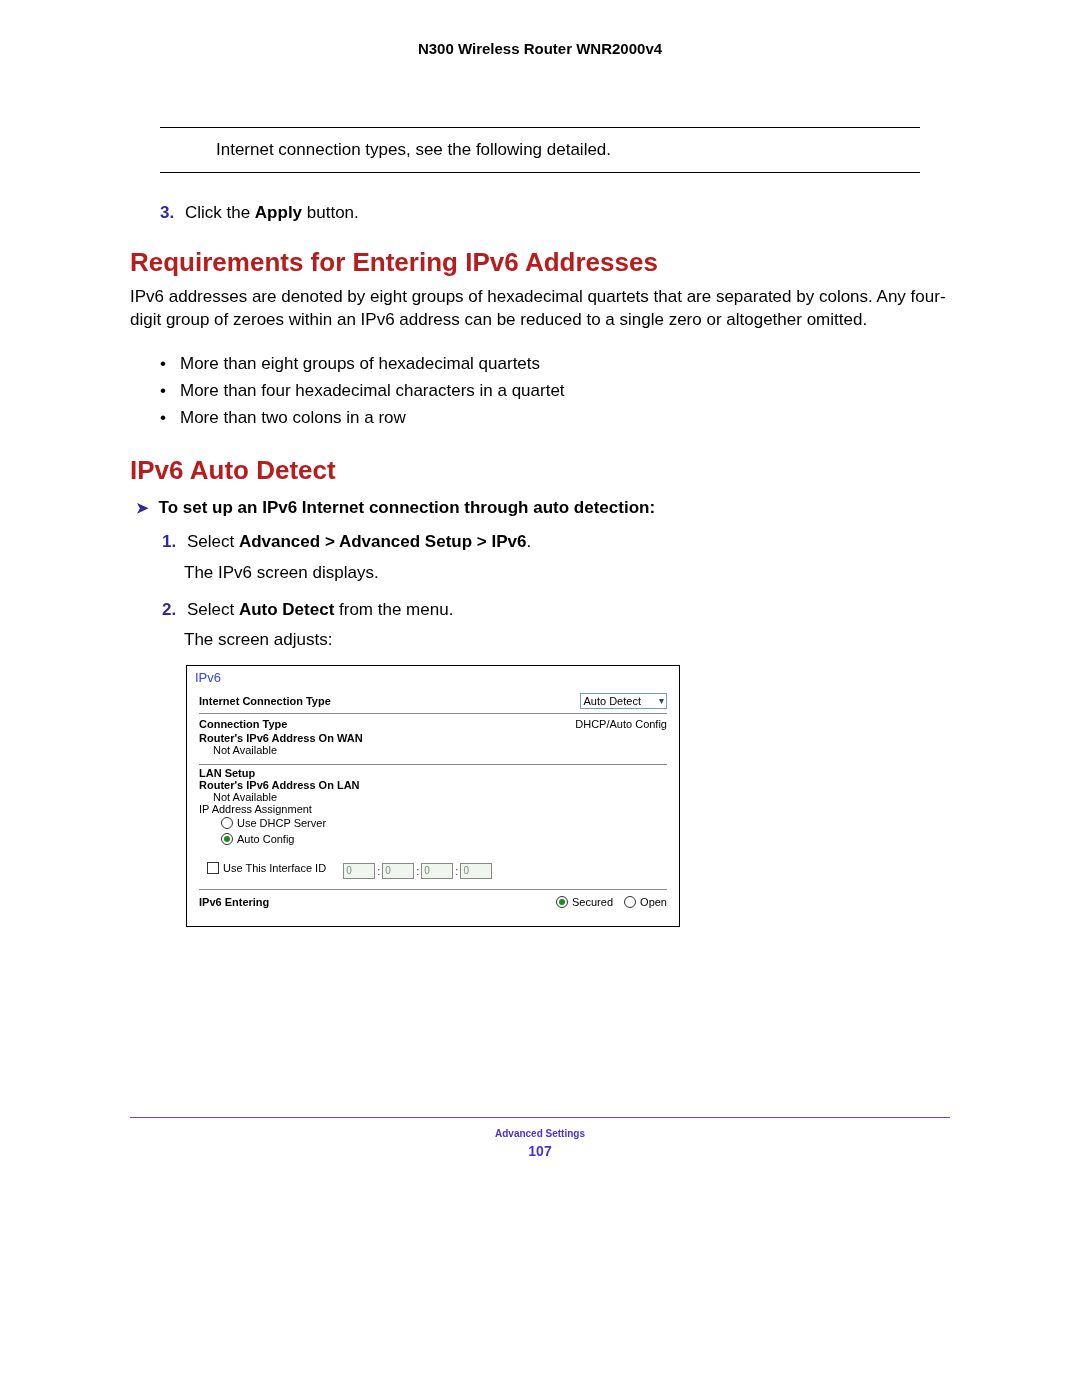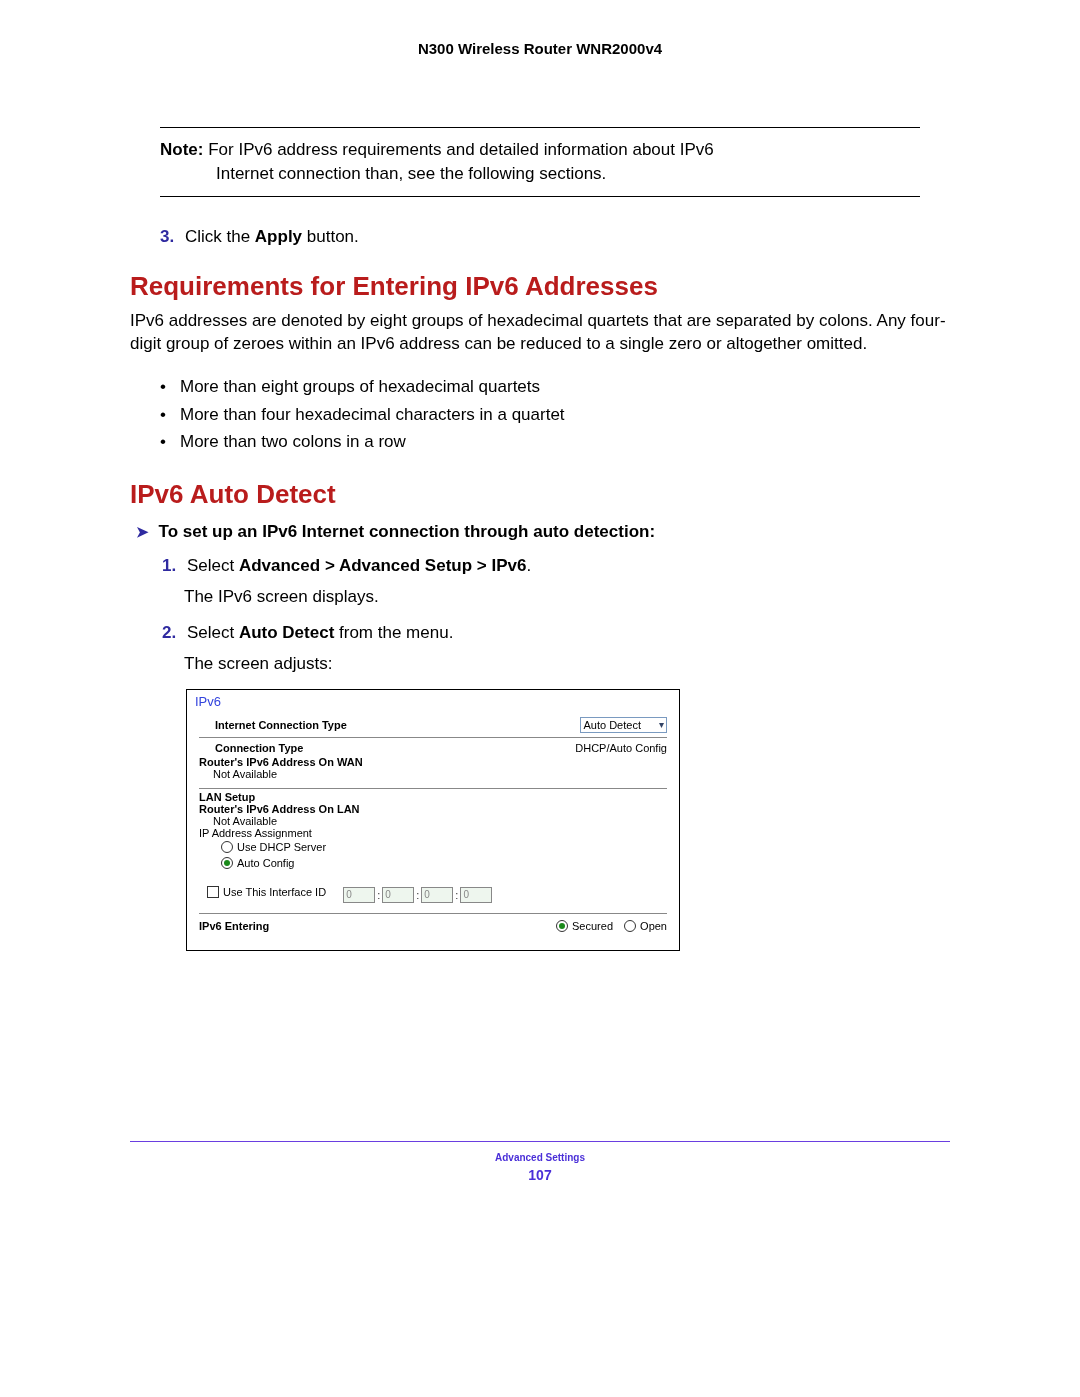--- a/index.html
+++ b/index.html
@@ -99,21 +99,21 @@
   .pillbtn.blue { background: linear-gradient(#4a55e8,#2020b0); }
   .pillbtn.green { background: linear-gradient(#55d040,#2aa020); padding-right:20px; position:relative;}
   .pillbtn .x { margin-right:6px; font-weight:bold;}
   .pillbtn.green::after{
     content:"▸"; position:absolute; right:8px; top:3px; font-size:10px;
   }
   .section {
     padding: 6px 12px;
   }
   .hr { border-top:1px solid #888; margin:2px 0;}
-  .row2 { display:flex; justify-content:space-between; align-items:center; padding:2px 0;margin-left:16px;}
+  .row2 { display:flex; justify-content:space-between; align-items:center; padding:2px 0;}
   .lbl { font-weight:bold; }
   .sel {
     font-size:11px; border:1px solid #7a9ac0; background:#fff; padding:1px 2px;
     display:inline-flex; align-items:center; gap:18px;
   }
   .sel .caret { color:#346; font-size:10px;}
   .indent1 { padding-left:14px;}
   .radio, .checkbox {
     display:inline-block; width:10px; height:10px; border:1px solid #333; margin-right:4px; vertical-align:middle;
   }
@@ -138,25 +138,21 @@
   .footer-label { color:#4a2fd8; font-weight:bold; font-size:10px;}
   .footer-page { color:#4a2fd8; font-weight:bold; font-size:14px; margin-top:4px;}
 </style>
 </head>
 <body>
 
 <div class="page">
   <div class="header-title">N300 Wireless Router WNR2000v4</div>
 
   <div class="note-box">
-    <div class="note-first-line">
-      <span class="note-label">Note:</span>
-      <span>For IPv6 address requirements and detailed information about IPv6</span>
-    </div>
-    <div class="note-text">Internet connection than, see the following sections.</div>
+    <div class="note-text">Internet connection types, see the following detailed.</div>
   </div>
 
   <div class="step-line">
     <span class="step-num">3.</span>
     <span>Click the </span><span class="bold">Apply</span><span> button.</span>
   </div>
 
   <div class="h2">Requirements for Entering IPv6 Addresses</div>
   <div class="para">IPv6 addresses are denoted by eight groups of hexadecimal quartets that are separated by colons. Any four-digit group of zeroes within an IPv6 address can be reduced to a single zero or altogether omitted.</div>
   <div class="bullets">

